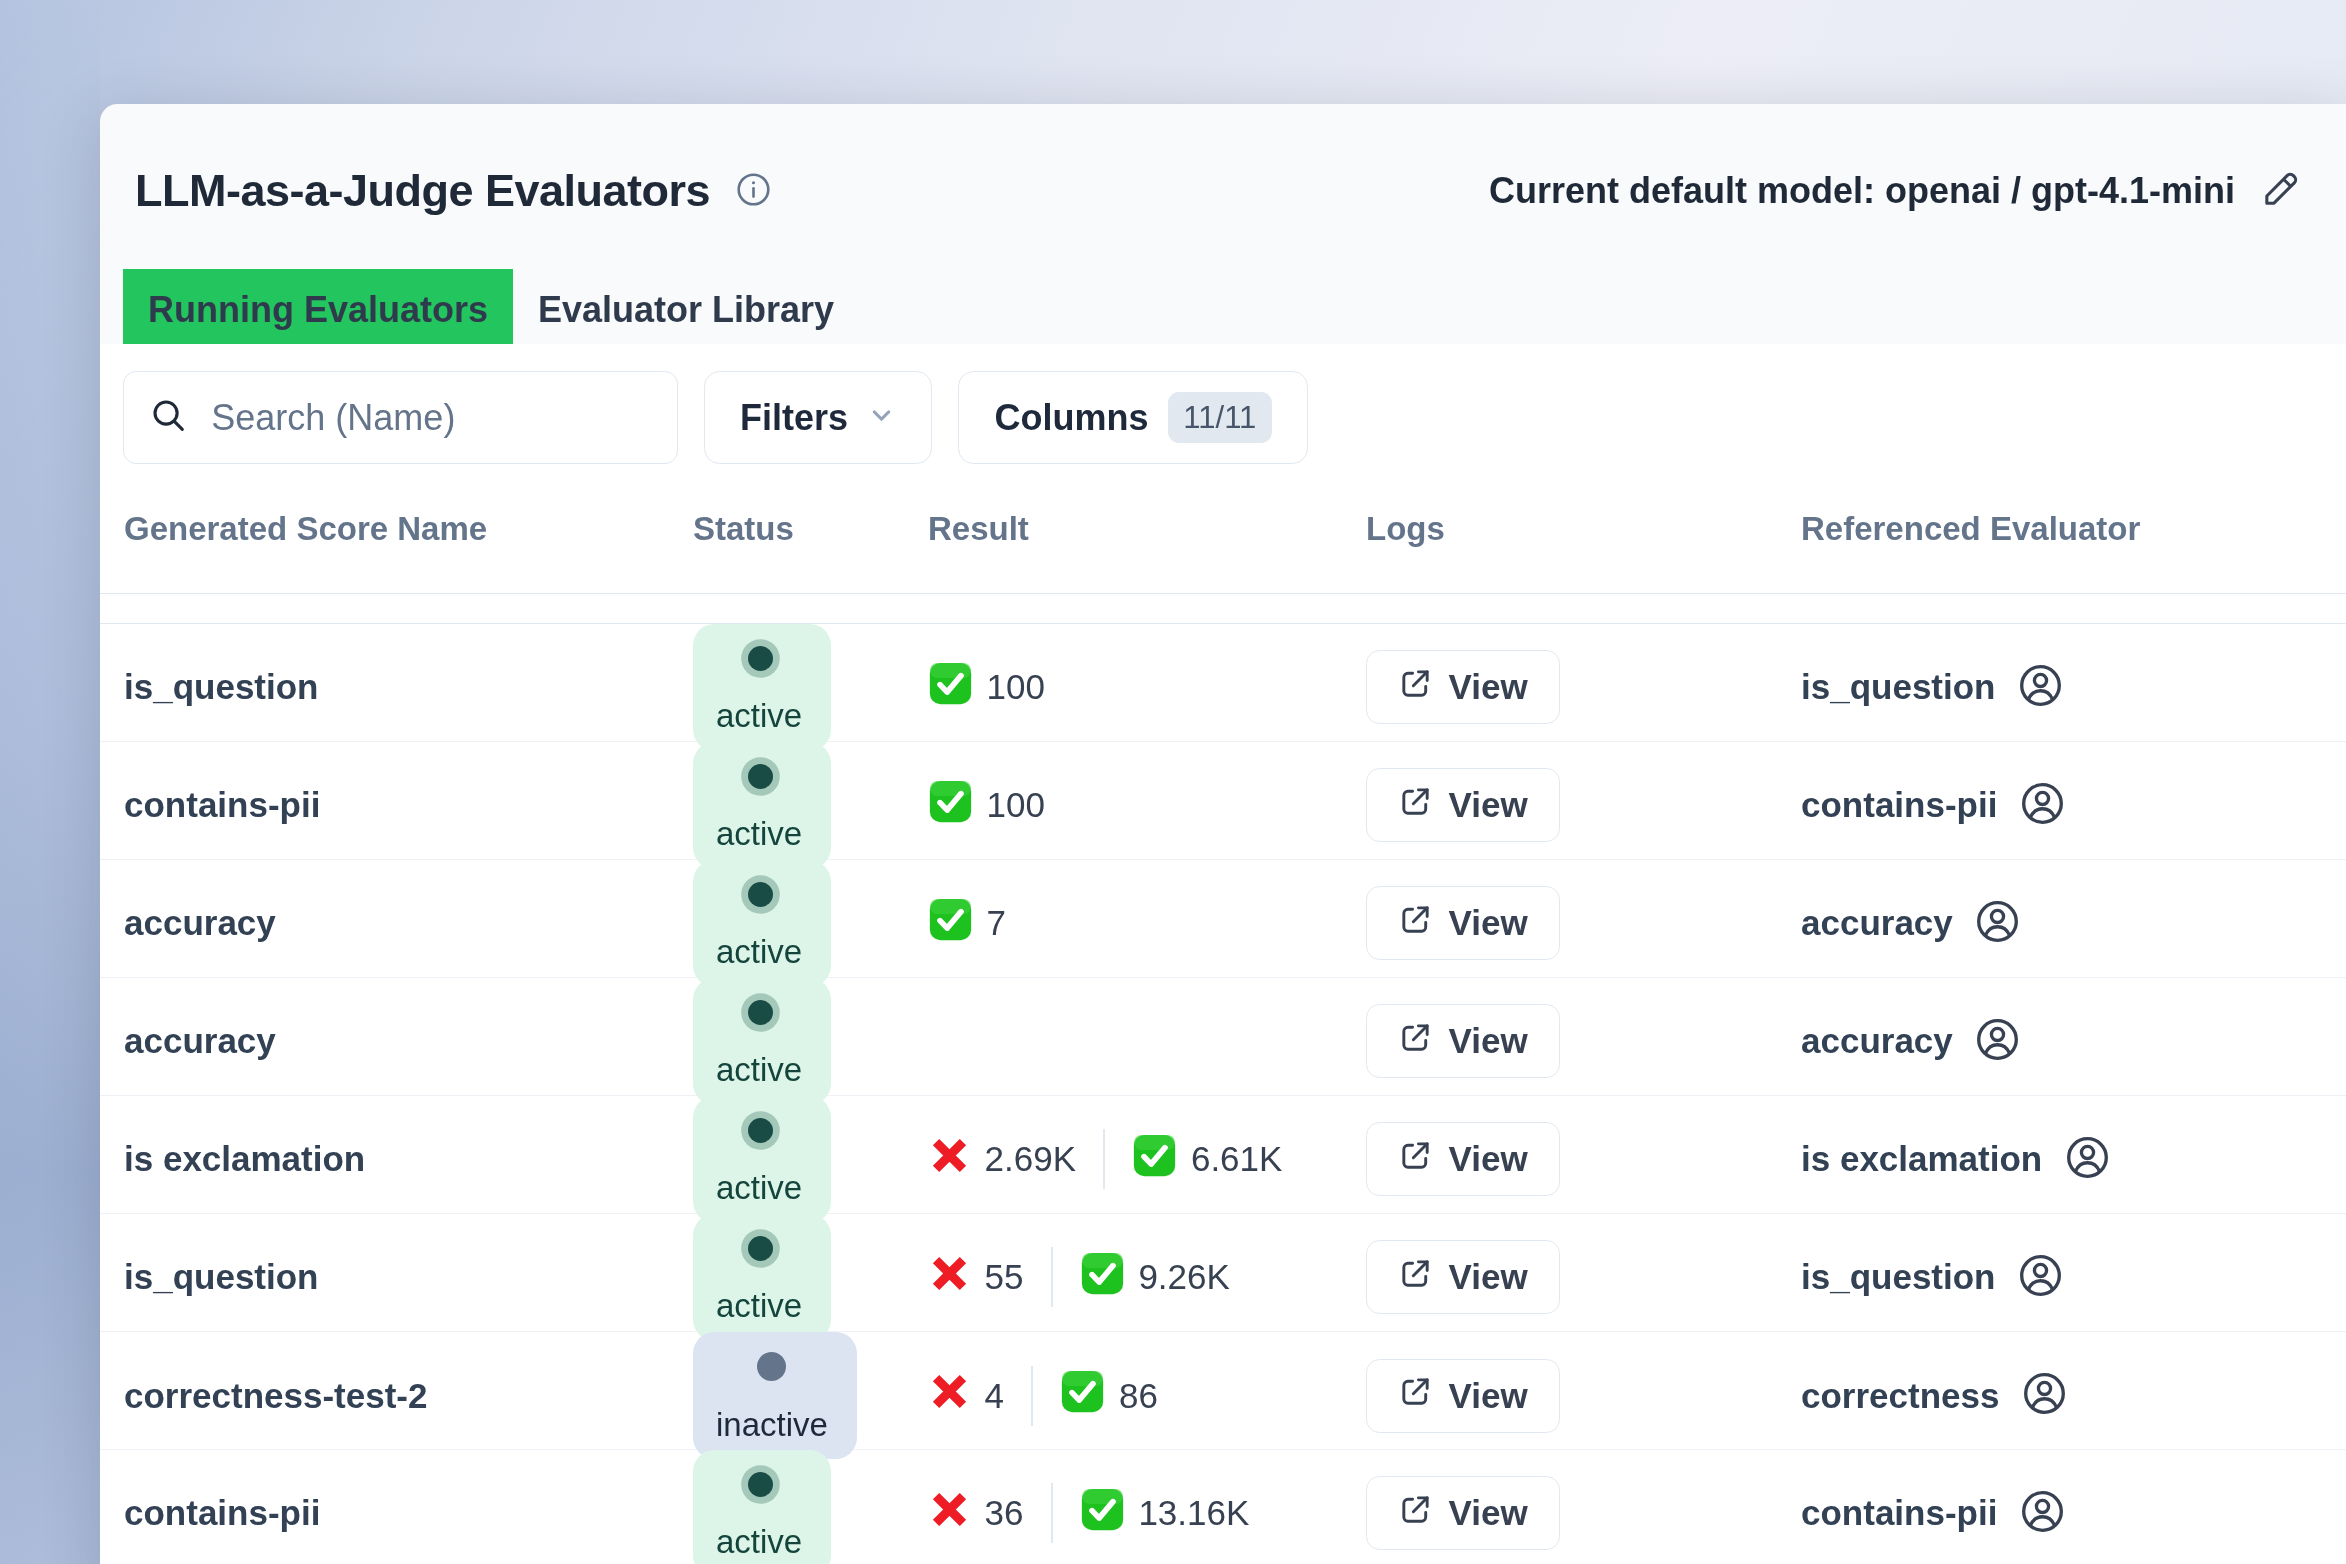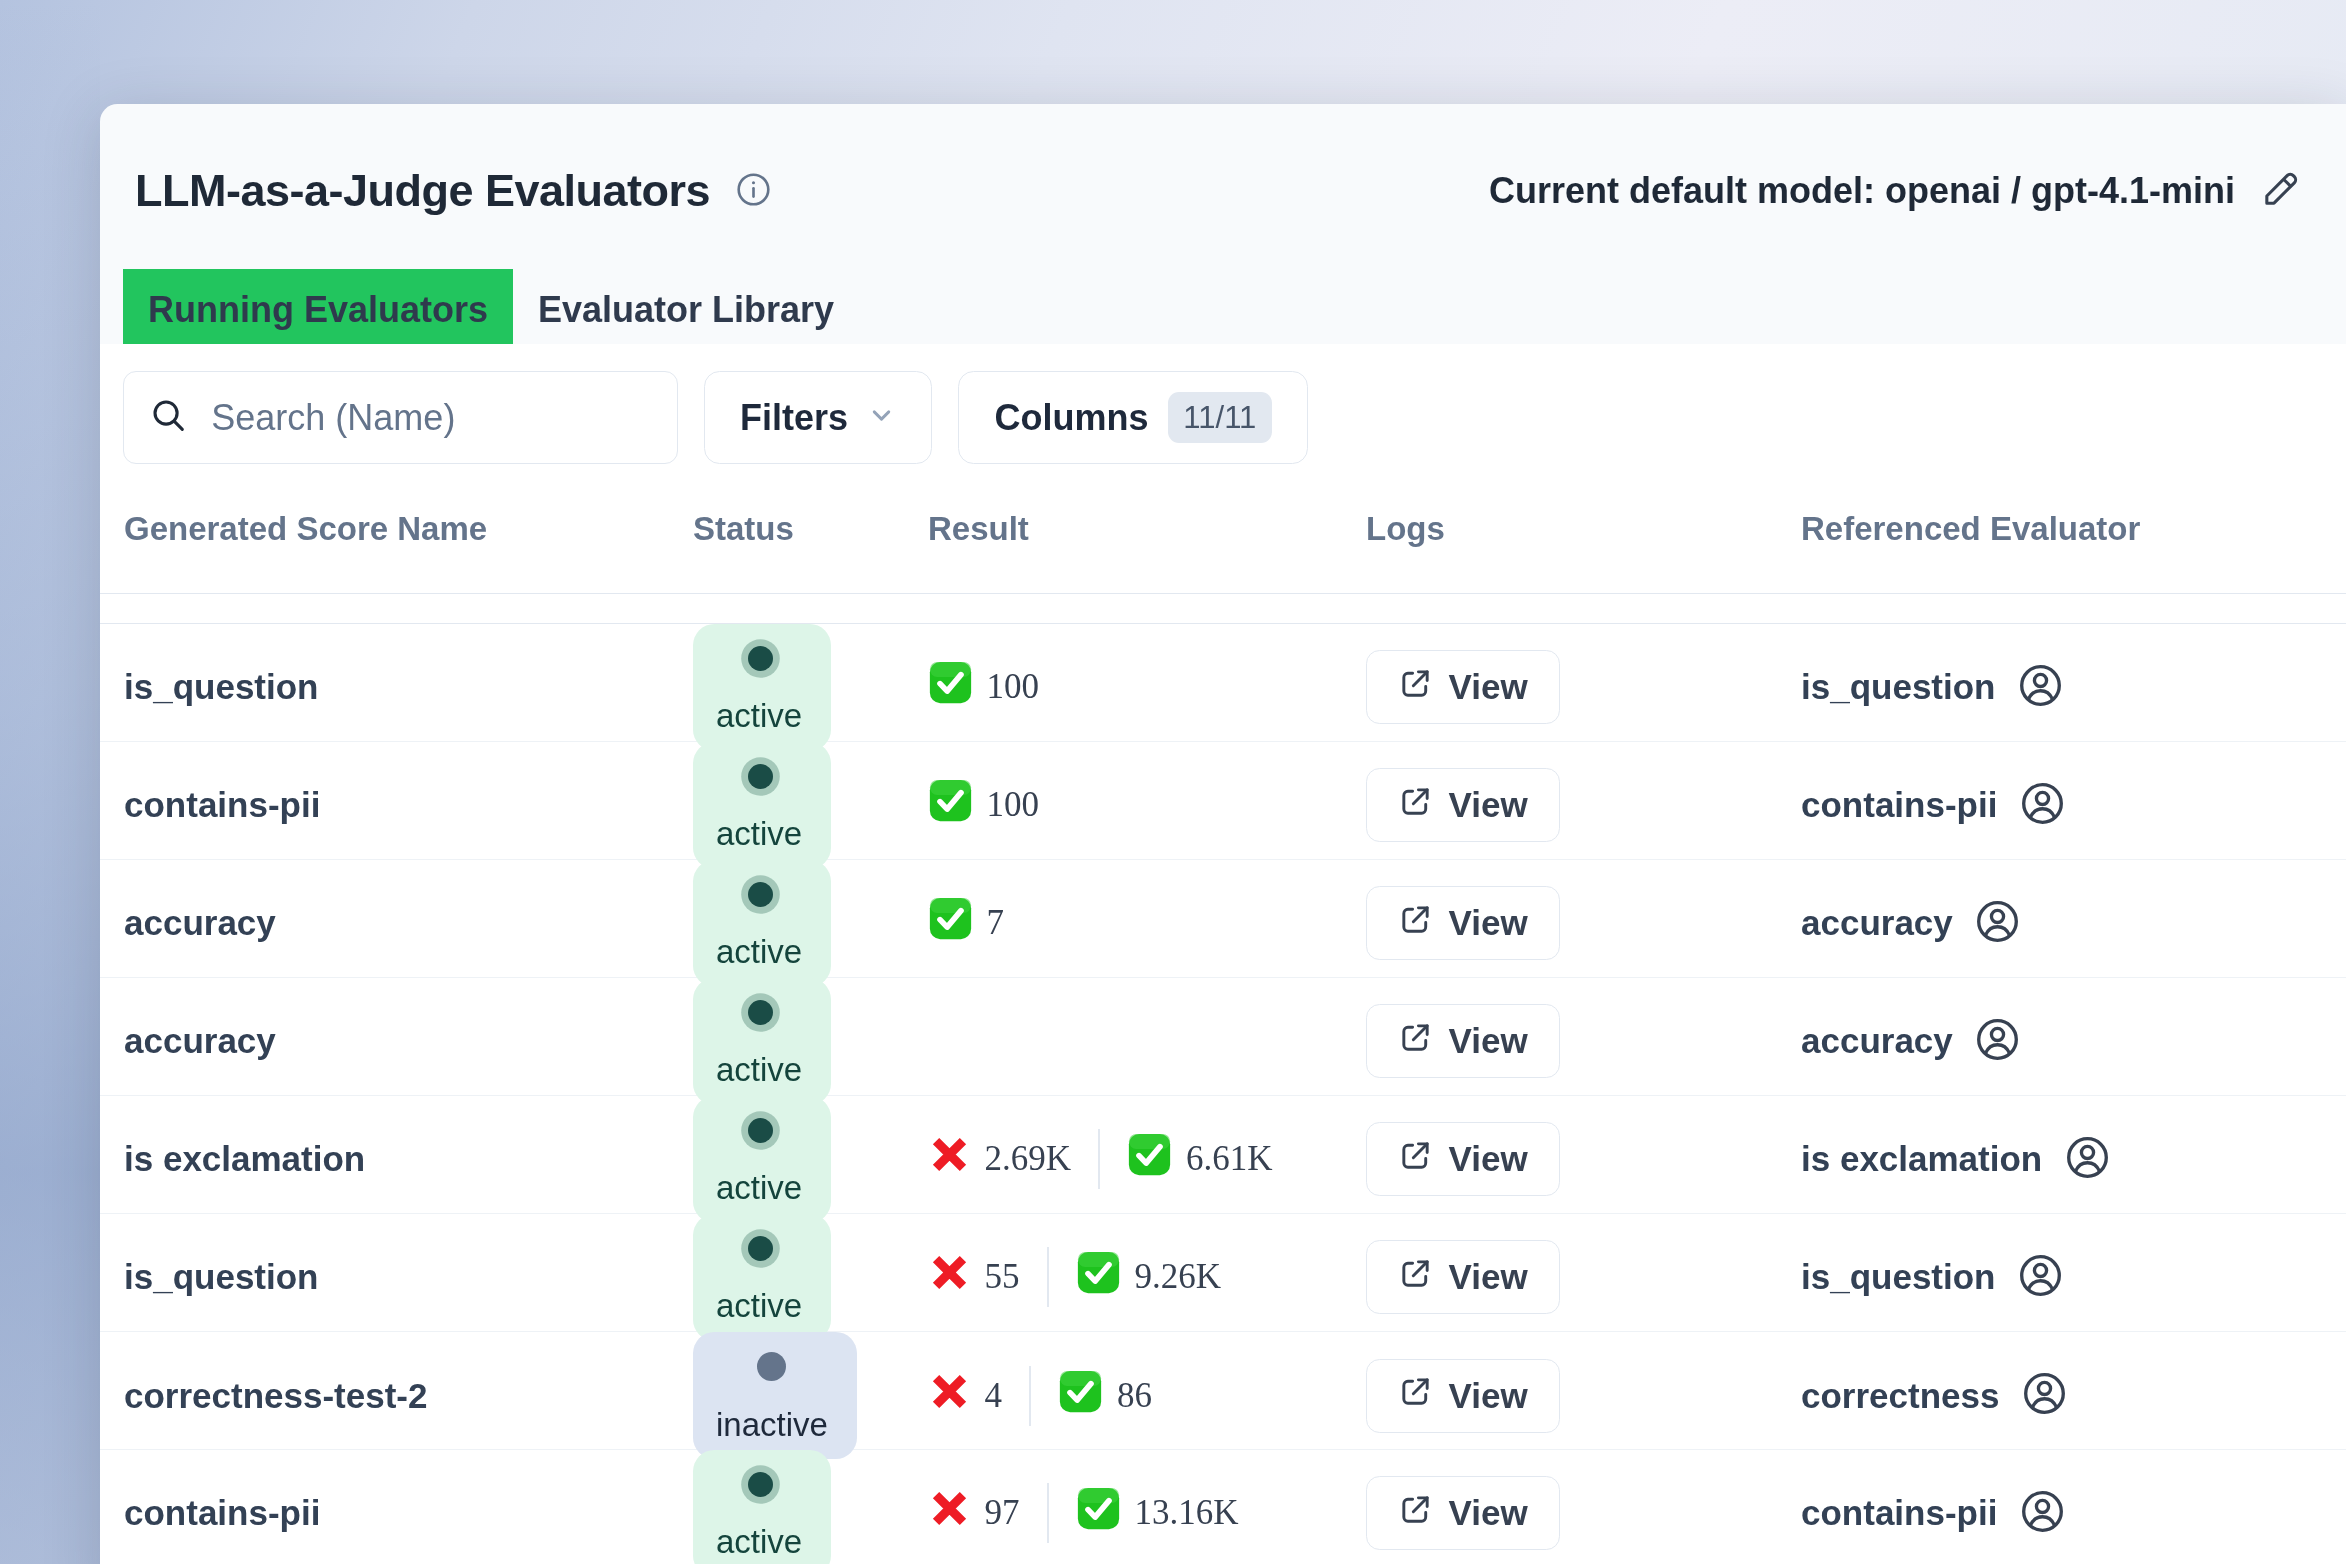--- a/index.html
+++ b/index.html
@@ -48,21 +48,21 @@
   .cell{display:flex;align-items:center;}
   .name,.ref-name{font-size:35px;font-weight:700;color:#334155;}
   
   .badge{display:inline-flex;align-items:center;gap:19.4px;padding:15.5px 29px 15.5px 23px;border-radius:21.3px;font-size:33px;font-weight:500;flex-direction:column;}
   .badge.active{background:#ddf5e8;color:#14443c;}
   .badge.inactive{background:#dce4f2;color:#1e293b;}
   .dot{width:25px;height:25px;border-radius:50%;flex:0 0 auto;}
   .badge.active .dot{background:#1a4c46;box-shadow:0 0 0 6.8px #a4c8b9;margin:6.8px 6.8px 6.8px 8.7px;}
   .badge.inactive .dot{background:#64748b;width:29px;height:29px;margin:4.9px;}
   
-  .result{gap:17.5px;font-size:35px;color:#374151;font-weight:500;font-family:Liberation Serif, serif;}
+  .result{gap:17.5px;font-size:35px;color:#374151;font-weight:500;}
   .res-group{display:inline-flex;align-items:center;gap:13.6px;}
   .res-divider{width:1.9px;height:60px;background:#e2e8f0;margin:0 9.7px;}
   
   .view-btn{display:inline-flex;align-items:center;gap:15.5px;height:74px;padding:0 31px;box-sizing:border-box;
     border:1.9px solid #e2e8f0;border-radius:13.6px;background:#fff;font-size:35px;font-weight:600;color:#374151;cursor:pointer;
     font-family:"Liberation Sans","DejaVu Sans",sans-serif;}
   
   .ref{gap:21.3px;}
 </style>
 </head>
@@ -493,21 +493,21 @@
         <span class="badge-label">active</span>
       </span>
     </div>
     <div class="cell result">
       <span class="res-group fail">
         <span class="icon">
           <svg width="43" height="43" viewBox="0 0 24 24" fill="none" stroke="#ee1c25" stroke-width="5" stroke-linecap="butt">
             <path d="M4.5 4.5 L19.5 19.5 M19.5 4.5 L4.5 19.5"></path>
           </svg>
         </span>
-        <span class="res-val">97</span>
+        <span class="res-val">36</span>
       </span>
       <span class="res-divider"></span>
       <span class="res-group pass">
         <span class="icon">
           <svg width="45" height="45" viewBox="0 0 24 24">
             <rect x="1" y="1" width="22" height="22" rx="5.5" fill="#1ec21e"></rect>
             <rect x="1" y="1" width="22" height="8" rx="4" fill="#3fd43f" opacity="0.55"></rect>
             <path d="M6.4 12.6l3.8 4 7.4-8.8" stroke="#ffffff" stroke-width="3" fill="none" stroke-linecap="round" stroke-linejoin="round"></path>
           </svg>
         </span>

